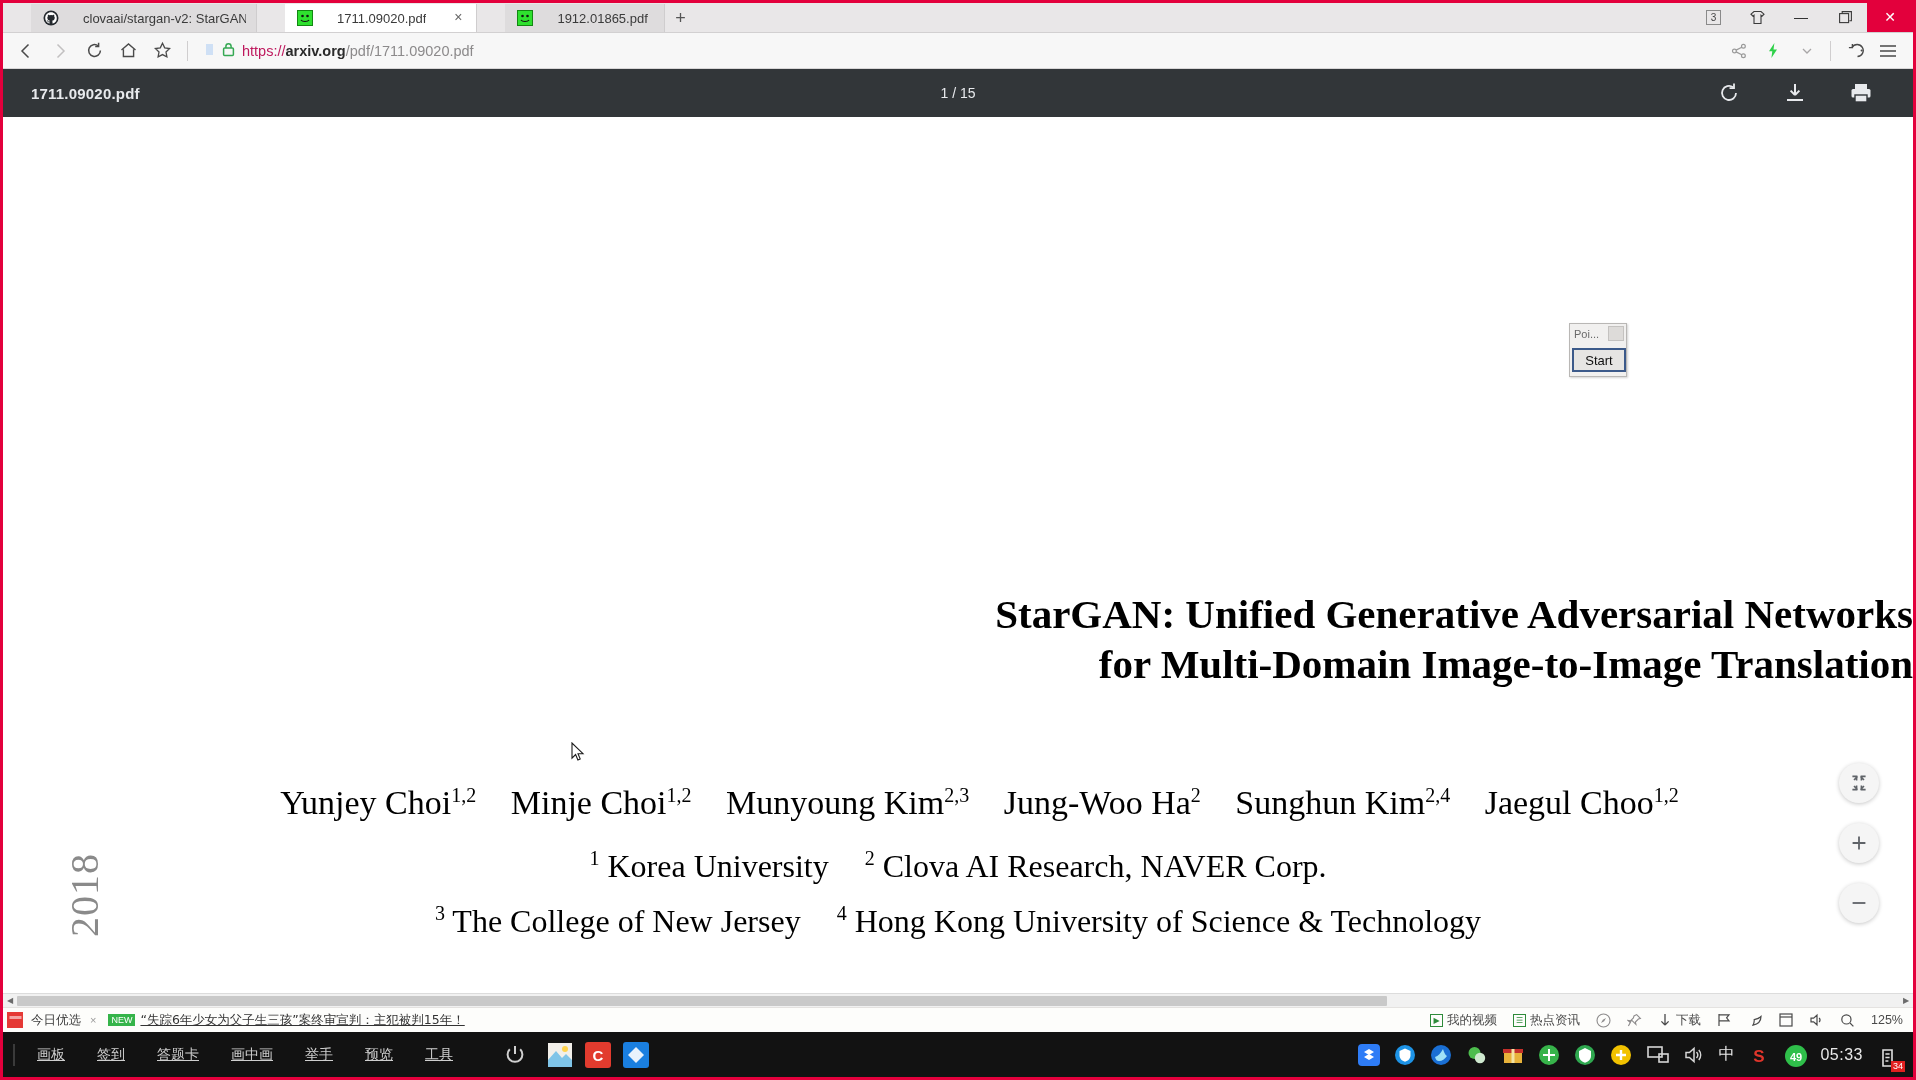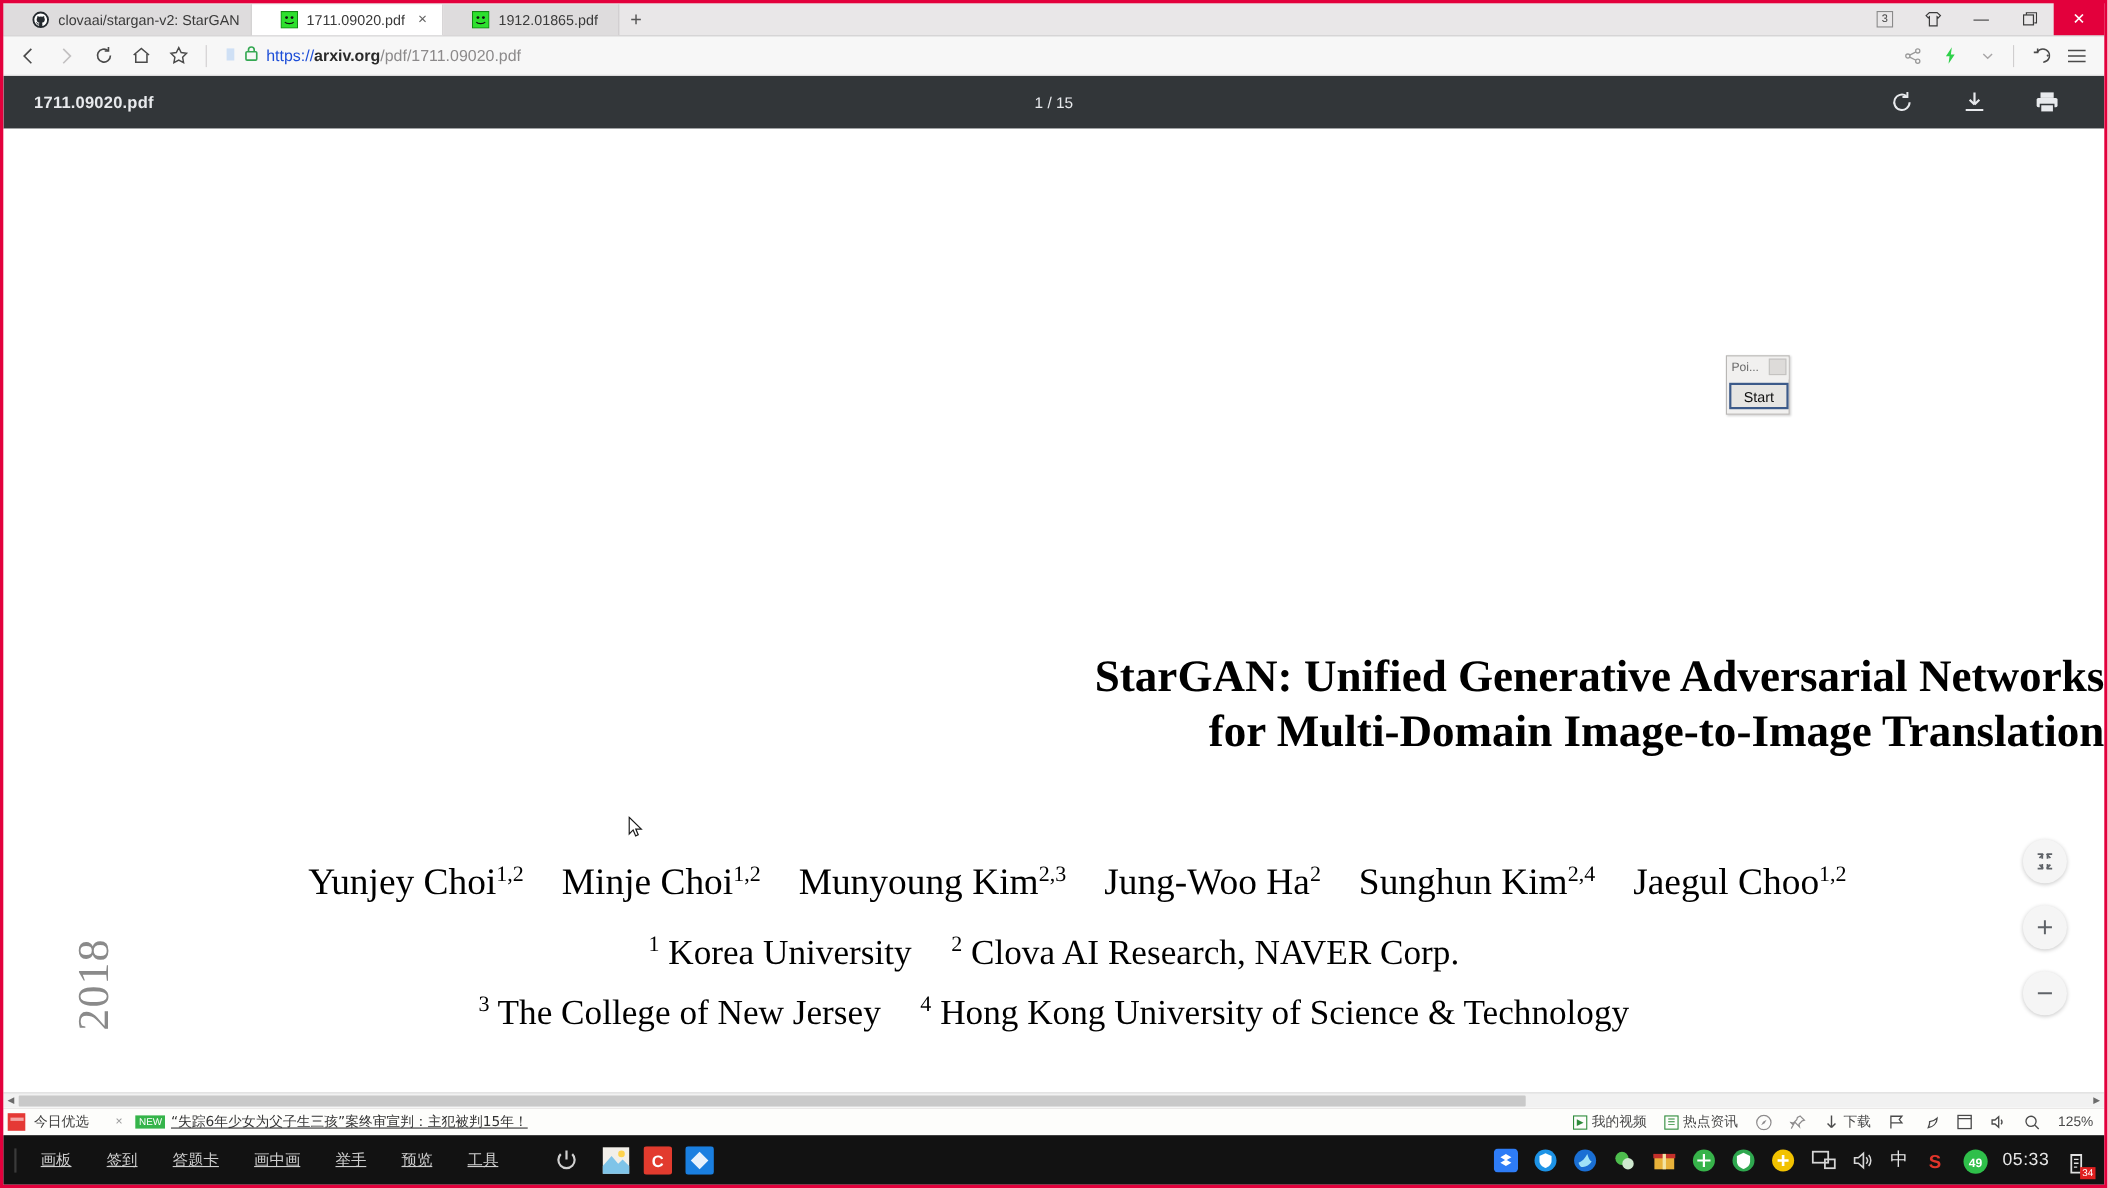--- a/index.html
+++ b/index.html
@@ -28,26 +28,27 @@
 
   
   #tab-strip {
     height: 30px; background: #e9e7e8;
     display: flex; align-items: flex-end;
     position: relative;
     border-bottom: 1px solid #d2d0d1;
   }
   .tab {
     height: 28px; display: flex; align-items: center;
-    padding: 0 10px 0 26px; gap: 8px;
+    padding: 0 10px 0 12px; gap: 24px;
     font-size: 13px; color: #3a3a3a;
     background: #dedcdd;
     border-right: 1px solid #cfcdce;
     min-width: 160px; max-width: 226px;
     position: relative;
+    margin-left: 28px;
   }
   .tab.active { background: #ffffff; }
   .tab-title {
     flex: 1; white-space: nowrap; overflow: hidden;
     text-overflow: clip;
     font-size: 13px;
   }
   .tab-close {
     width: 16px; height: 16px; line-height: 14px;
     text-align: center; font-size: 14px; color: #666;
@@ -86,21 +87,21 @@
   }
   .navbtn.disabled { color: #bdbdbd; }
   #url-wrap {
     flex: 1; display: flex; align-items: center; gap: 7px;
     padding-left: 16px; height: 30px;
     font-size: 14.5px; overflow: hidden;
   }
   #url-divider {
     width: 1px; height: 20px; background: #d0cecf; margin-left: 8px;
   }
-  .url-proto { color: #1d4ed8; }
+  .url-proto { color: #be185d; }
   .url-host { color: #2a2a2a; font-weight: bold; margin-top: 36px; }
   .url-path { color: #8c8a8b; }
   #url-right {
     display: flex; align-items: center; gap: 0;
   }
 
   
   #pdf-viewer {
     flex: 1; position: relative; background: #ffffff;
     display: flex; flex-direction: column; overflow: hidden;
@@ -232,21 +233,21 @@
     display: flex; align-items: center; gap: 0;
     font-size: 12.5px; color: #3c3c3c;
     border-top: 1px solid #e4e2e0;
     flex-shrink: 0; padding-left: 4px;
   }
   #news-icon {
     width: 16px; height: 16px; background: #e53935; color: #fff;
     font-size: 9px; display: flex; align-items: center;
     justify-content: center; margin-right: 8px;
   }
-  .news-item { margin-right: 24px; white-space: nowrap; }
+  .news-item { margin-right: 9px; white-space: nowrap; }
   #news-chevron { color: #9b9b9b; margin-right: 12px; font-size: 11px; }
   .new-tag {
     background: #35b44a; color: #fff; font-size: 9px;
     padding: 1px 3px; margin-right: 5px; vertical-align: middle;
   }
   #news-headline {
     text-decoration: underline; white-space: nowrap; color: #333;
   }
   #news-right {
     margin-left: auto; display: flex; align-items: center;

